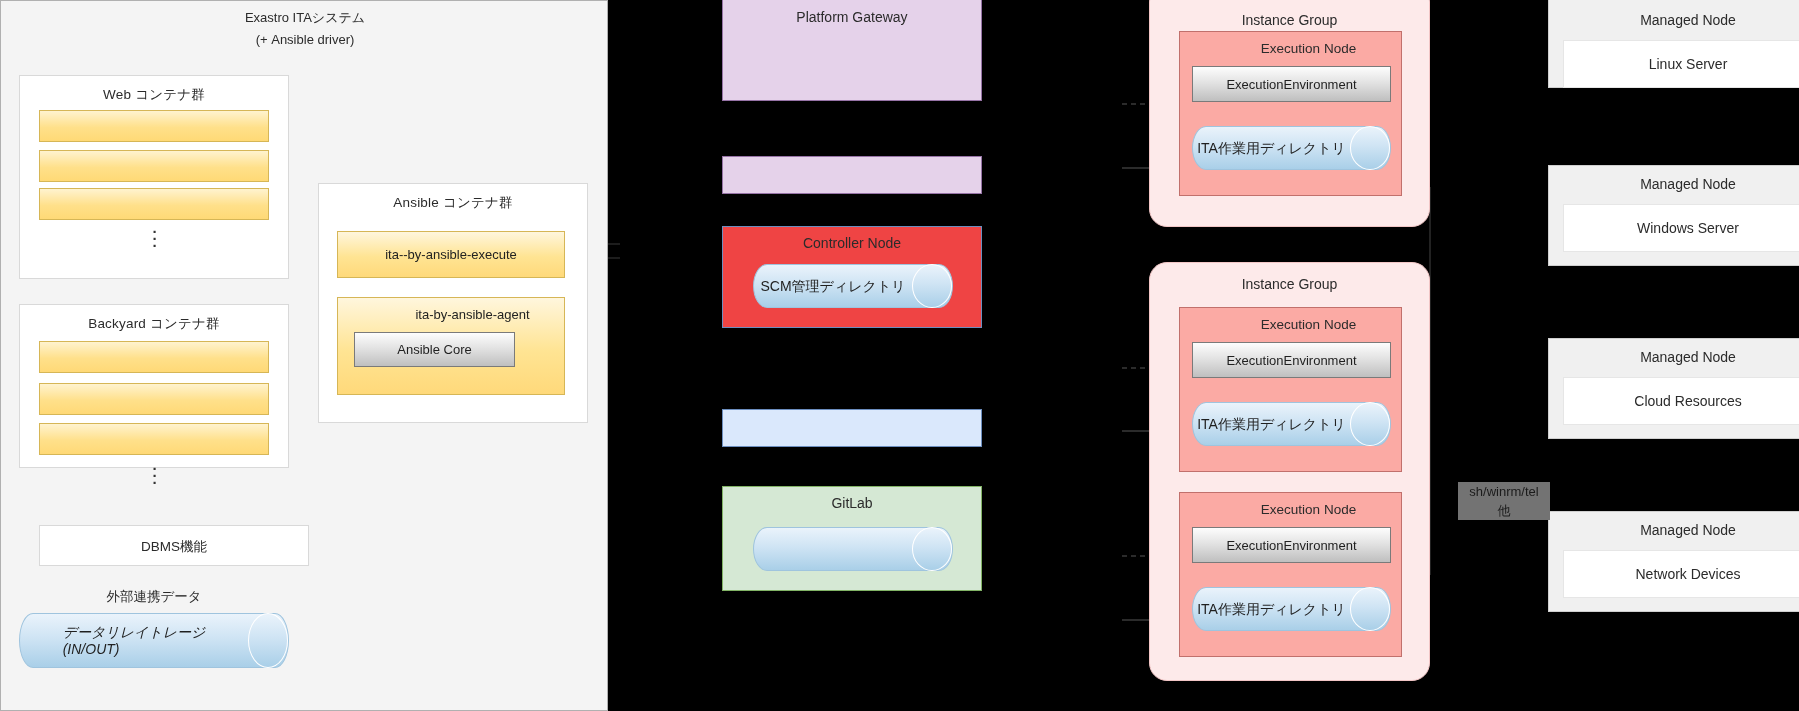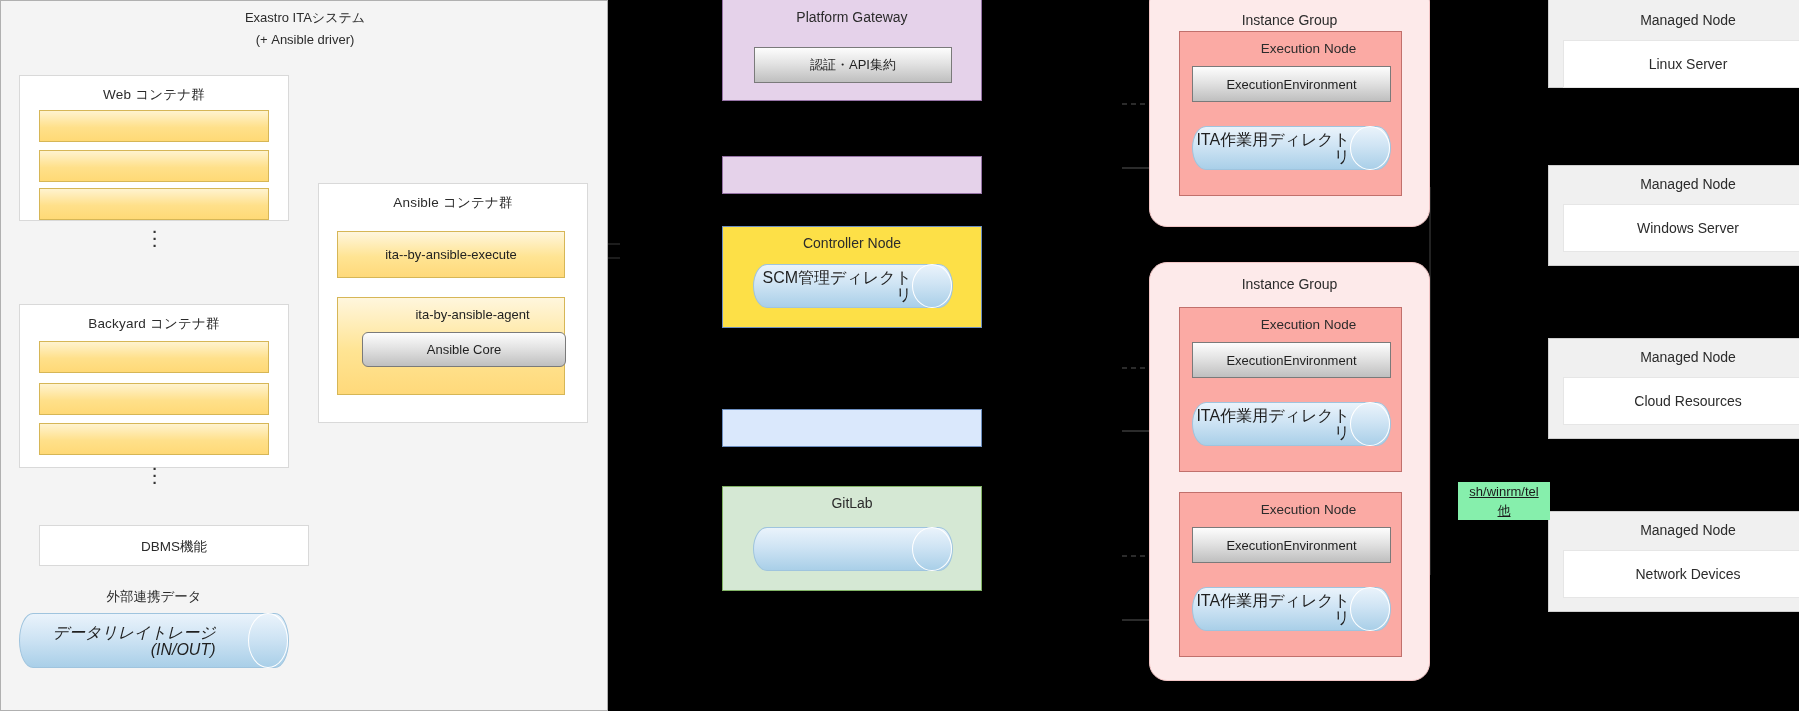--- a/index.html
+++ b/index.html
@@ -37,21 +37,21 @@
     border: 1px solid #d6b656;
     height: 32px;
   }
   .dots {
     text-align: center; font-size: 15px; color: #333; line-height: 7px;
     letter-spacing: 0; font-weight: bold;
   }
   .dots span { display: block; }
 
   
-  #web-group { left: 19px; top: 75px; width: 270px; height: 146px; }
+  #web-group { left: 19px; top: 75px; width: 270px; height: 204px; }
   #backyard-group { left: 19px; top: 304px; width: 270px; height: 164px; }
   #dbms-box { left: 19px; top: 525px; width: 270px; height: 41px; margin-left: 20px; }
   #dbms-label { text-align:center; font-size: 13.5px; color:#2b2b2b; line-height: 41px; }
 
   
   #ansible-group { left: 318px; top: 183px; width: 270px; height: 240px; }
   #ansible-exec-box {
     left: 337px; top: 231px; width: 228px; height: 47px;
     background: linear-gradient(to bottom, #fff6dd 0%, #ffe493 55%, #ffd97a 100%);
     border: 1px solid #d6b656;
@@ -66,21 +66,21 @@
   }
   #ansible-agent-label {
     text-align:center; font-size: 13px; color:#222; padding-top: 9px;
   }
   .gray-button {
     background: linear-gradient(to bottom, #fdfdfd 0%, #e3e3e3 45%, #bfbfbf 100%);
     border: 1px solid #7a7a7a;
     display:flex; align-items:center; justify-content:center;
     font-size: 13px; color: #1f1f1f;
   }
-  #ansible-core-btn { left: 24px; top: 34px; width: 204px; height: 35px; position:absolute;border-radius:6px; }
+  #ansible-core-btn { left: 16px; top: 34px; width: 161px; height: 35px; position:absolute; }
 
   
   #ext-data-label {
     left: 19px; top: 588px; width: 270px; text-align:center;
     font-size: 13.5px; color:#2b2b2b;
   }
   .cyl {
     position:absolute;
     background: linear-gradient(to bottom, #eaf3fb 0%, #cfe4f4 45%, #a9cfe8 100%);
     border: 1px solid #9fc4de;
@@ -89,21 +89,21 @@
   .cyl .cap {
     position:absolute; right: 0px; top: -1px; bottom: -1px;
     width: 40px;
     border: 1px solid #ffffff;
     border-radius: 50%;
     background: linear-gradient(to bottom, #eaf3fb 0%, #cfe4f4 45%, #a9cfe8 100%);
   }
   .cyl .cyl-label {
     position:absolute; left: 0; right: 40px; top: 0; bottom: 0;
     display:flex; align-items:center; justify-content:center;
-    font-size: 16px; color: #1f1f1f; text-align:right; line-height: 17px;
+    font-size: 14px; color: #1f1f1f; text-align:left; line-height: 17px;
     white-space: pre-line;
   }
   #data-relay-cyl { left: 19px; top: 613px; width: 270px; height: 55px; font-style: italic; }
 
   
   .mid-box { border: 1px solid; }
   .mid-title { text-align:center; font-size: 14px; color:#2b2b2b; padding-top: 8px; }
 
   #platform-gateway {
     left: 722px; top: -26px; width: 260px; height: 127px;
@@ -111,21 +111,21 @@
   }
   #pgw-btn { position:absolute; left: 31px; top: 72px; width: 198px; height: 36px; }
 
   #purple-strip {
     left: 722px; top: 156px; width: 260px; height: 38px;
     background: #e5d2ea; border-color: #9673a6;
   }
 
   #controller-node {
     left: 722px; top: 226px; width: 260px; height: 102px;
-    background: #fde047; border-color: #6c8ebf;
+    background: #ef4444; border-color: #6c8ebf;
   }
   #scm-cyl { left: 30px; top: 37px; width: 200px; height: 44px; }
 
   #blue-strip {
     left: 722px; top: 409px; width: 260px; height: 38px;
     background: #dae8fc; border-color: #6c8ebf;
   }
 
   #gitlab-box {
     left: 722px; top: 486px; width: 260px; height: 105px;
@@ -160,23 +160,23 @@
     font-size: 14px; color:#2b2b2b;
   }
   #managed-node-1 { left: 1548px; top: -13px; width: 280px; height: 101px; }
   #managed-node-2 { left: 1548px; top: 165px; width: 280px; height: 101px; }
   #managed-node-3 { left: 1548px; top: 338px; width: 280px; height: 101px; }
   #managed-node-4 { left: 1548px; top: 511px; width: 280px; height: 101px; }
 
   
   #protocol-label {
     left: 1458px; top: 482px; width: 92px; height: 38px;
-    background:#86efac;
+    background:#737373;
     font-size: 13px; color:#1b1b1b; text-align:center; line-height: 19px;
-    overflow: hidden; white-space: nowrap; text-decoration: underline;
+    overflow: hidden; white-space: nowrap;
   }
   #protocol-label .l2 { white-space: nowrap; }
 
   svg.lines { position:absolute; left:0; top:0; width:1799px; height:711px; pointer-events:none; }
 </style>
 </head>
 <body>
 
 <div class="canvas">
 
@@ -250,21 +250,20 @@
 
   <div class="abs" id="ext-data-label">外部連携データ</div>
   <div class="cyl" id="data-relay-cyl">
     <div class="cyl-label">データリレイトレージ
 (IN/OUT)</div>
     <div class="cap"></div>
   </div>
 
   <div class="abs mid-box" id="platform-gateway">
     <div class="mid-title" style="padding-top:34px;">Platform Gateway</div>
-    <div class="gray-button" id="pgw-btn">認証・API集約</div>
   </div>
 
   <div class="abs mid-box" id="purple-strip"></div>
 
   <div class="abs mid-box" id="controller-node">
     <div class="mid-title">Controller Node</div>
     <div class="cyl" id="scm-cyl">
       <div class="cyl-label">SCM管理ディレクトリ</div>
       <div class="cap"></div>
     </div>

